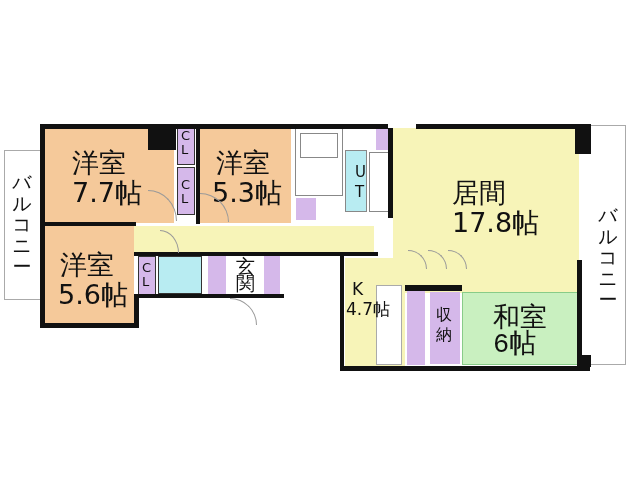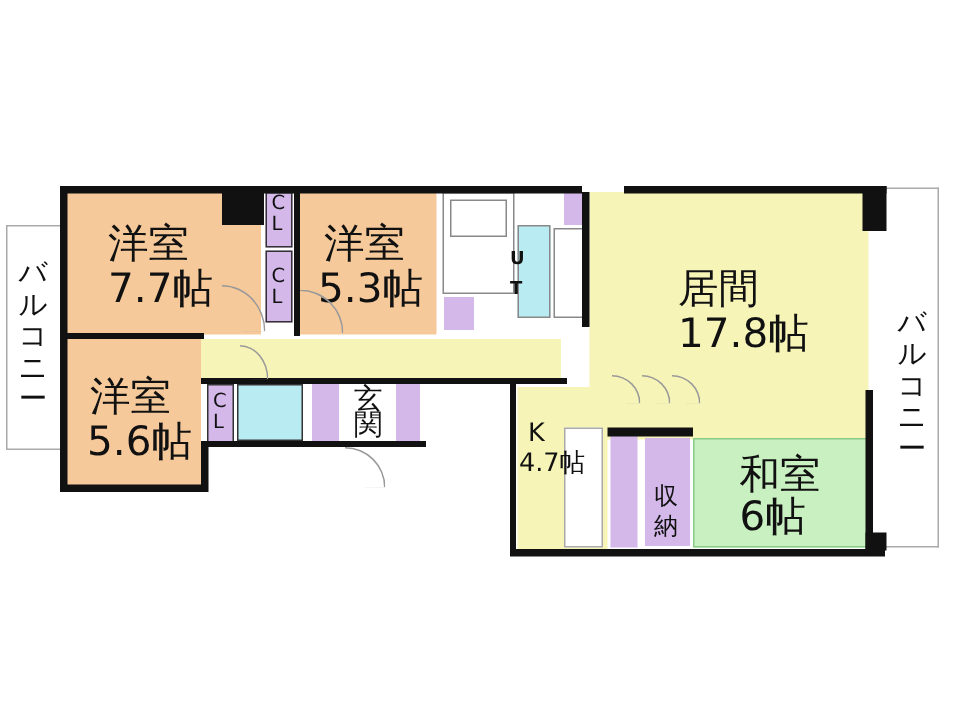--- a/index.html
+++ b/index.html
@@ -31,21 +31,21 @@
 <div class="small-label" style="left:181px;top:178px;font-size:13px;line-height:14px;"><span>C</span><br><span>L</span></div>
 
 <div class="abs" style="left:199px;top:128px;width:92px;height:95px;background:#f5c99a;"></div>
 <div class="room-label" style="left:216px;top:148px;">洋室</div>
 <div class="room-label" style="left:212px;top:178px;">5.3帖</div>
 
 <div class="abs" style="left:295px;top:128px;width:48px;height:68px;background:#fff;border:1px solid #888;"></div>
 <div class="abs" style="left:300px;top:133px;width:38px;height:25px;border:1px solid #888;"></div>
 
 <div class="abs" style="left:345px;top:150px;width:22px;height:62px;background:#b8ecf2;border:1px solid #888;"></div>
-<div class="small-label" style="left:340px;top:162px;font-size:12px;line-height:20px;font-weight:bold;">
+<div class="small-label" style="left:355px;top:162px;font-size:15px;line-height:20px;">
     <span style="display:block;width:12px;word-break:break-all;white-space:normal;">UT</span>
   </div>
 <div class="abs" style="left:369px;top:152px;width:22px;height:60px;background:#fff;border:1px solid #888;"></div>
 <div class="abs" style="left:376px;top:128px;width:14px;height:22px;background:#d5b8ea;"></div>
 <div class="abs" style="left:296px;top:198px;width:20px;height:22px;background:#d5b8ea;"></div>
 
 <div class="abs" style="left:393px;top:128px;width:186px;height:165px;background:#f7f4b8;"></div>
 <div class="room-label" style="left:452px;top:178px;">居間</div>
 <div class="room-label" style="left:452px;top:208px;">17.8帖</div>
 
@@ -67,27 +67,27 @@
   </div>
 <div class="abs" style="left:264px;top:256px;width:16px;height:38px;background:#d5b8ea;"></div>
 
 <div class="abs" style="left:345px;top:258px;width:60px;height:110px;background:#f7f4b8;"></div>
 <div class="abs" style="left:376px;top:285px;width:26px;height:80px;background:#fff;border:1px solid #aaa;"></div>
 <div class="small-label" style="left:352px;top:280px;font-size:17px;">K</div>
 <div class="small-label" style="left:346px;top:300px;font-size:17px;">4.7帖</div>
 
 <div class="abs" style="left:407px;top:290px;width:18px;height:75px;background:#d5b8ea;"></div>
 <div class="abs" style="left:430px;top:292px;width:30px;height:72px;background:#d5b8ea;"></div>
-<div class="small-label" style="left:436px;top:321px;font-size:16px;line-height:20px;">
+<div class="small-label" style="left:436px;top:305px;font-size:16px;line-height:20px;">
     <span style="display:block;width:16px;word-break:break-all;white-space:normal;">収納</span>
   </div>
 
 <div class="abs" style="left:462px;top:292px;width:118px;height:73px;background:#c9f0c0;border:1px solid #8c8;"></div>
 <div class="room-label" style="left:493px;top:302px;">和室</div>
-<div class="room-label" style="left:493px;top:330px;">6帖</div>
+<div class="room-label" style="left:493px;top:330px;font-family:Liberation Mono, monospace;">6帖</div>
 
 <div class="wall" style="left:40px;top:124px;width:348px;height:5px;"></div>
 <div class="wall" style="left:416px;top:124px;width:175px;height:5px;"></div>
 <div class="wall" style="left:575px;top:124px;width:16px;height:30px;"></div>
 <div class="wall" style="left:40px;top:124px;width:5px;height:204px;"></div>
 <div class="wall" style="left:40px;top:323px;width:96px;height:5px;"></div>
 <div class="wall" style="left:134px;top:294px;width:5px;height:34px;"></div>
 <div class="wall" style="left:134px;top:294px;width:150px;height:4px;"></div>
 <div class="wall" style="left:40px;top:222px;width:96px;height:4px;"></div>
 <div class="wall" style="left:196px;top:128px;width:4px;height:96px;"></div>

